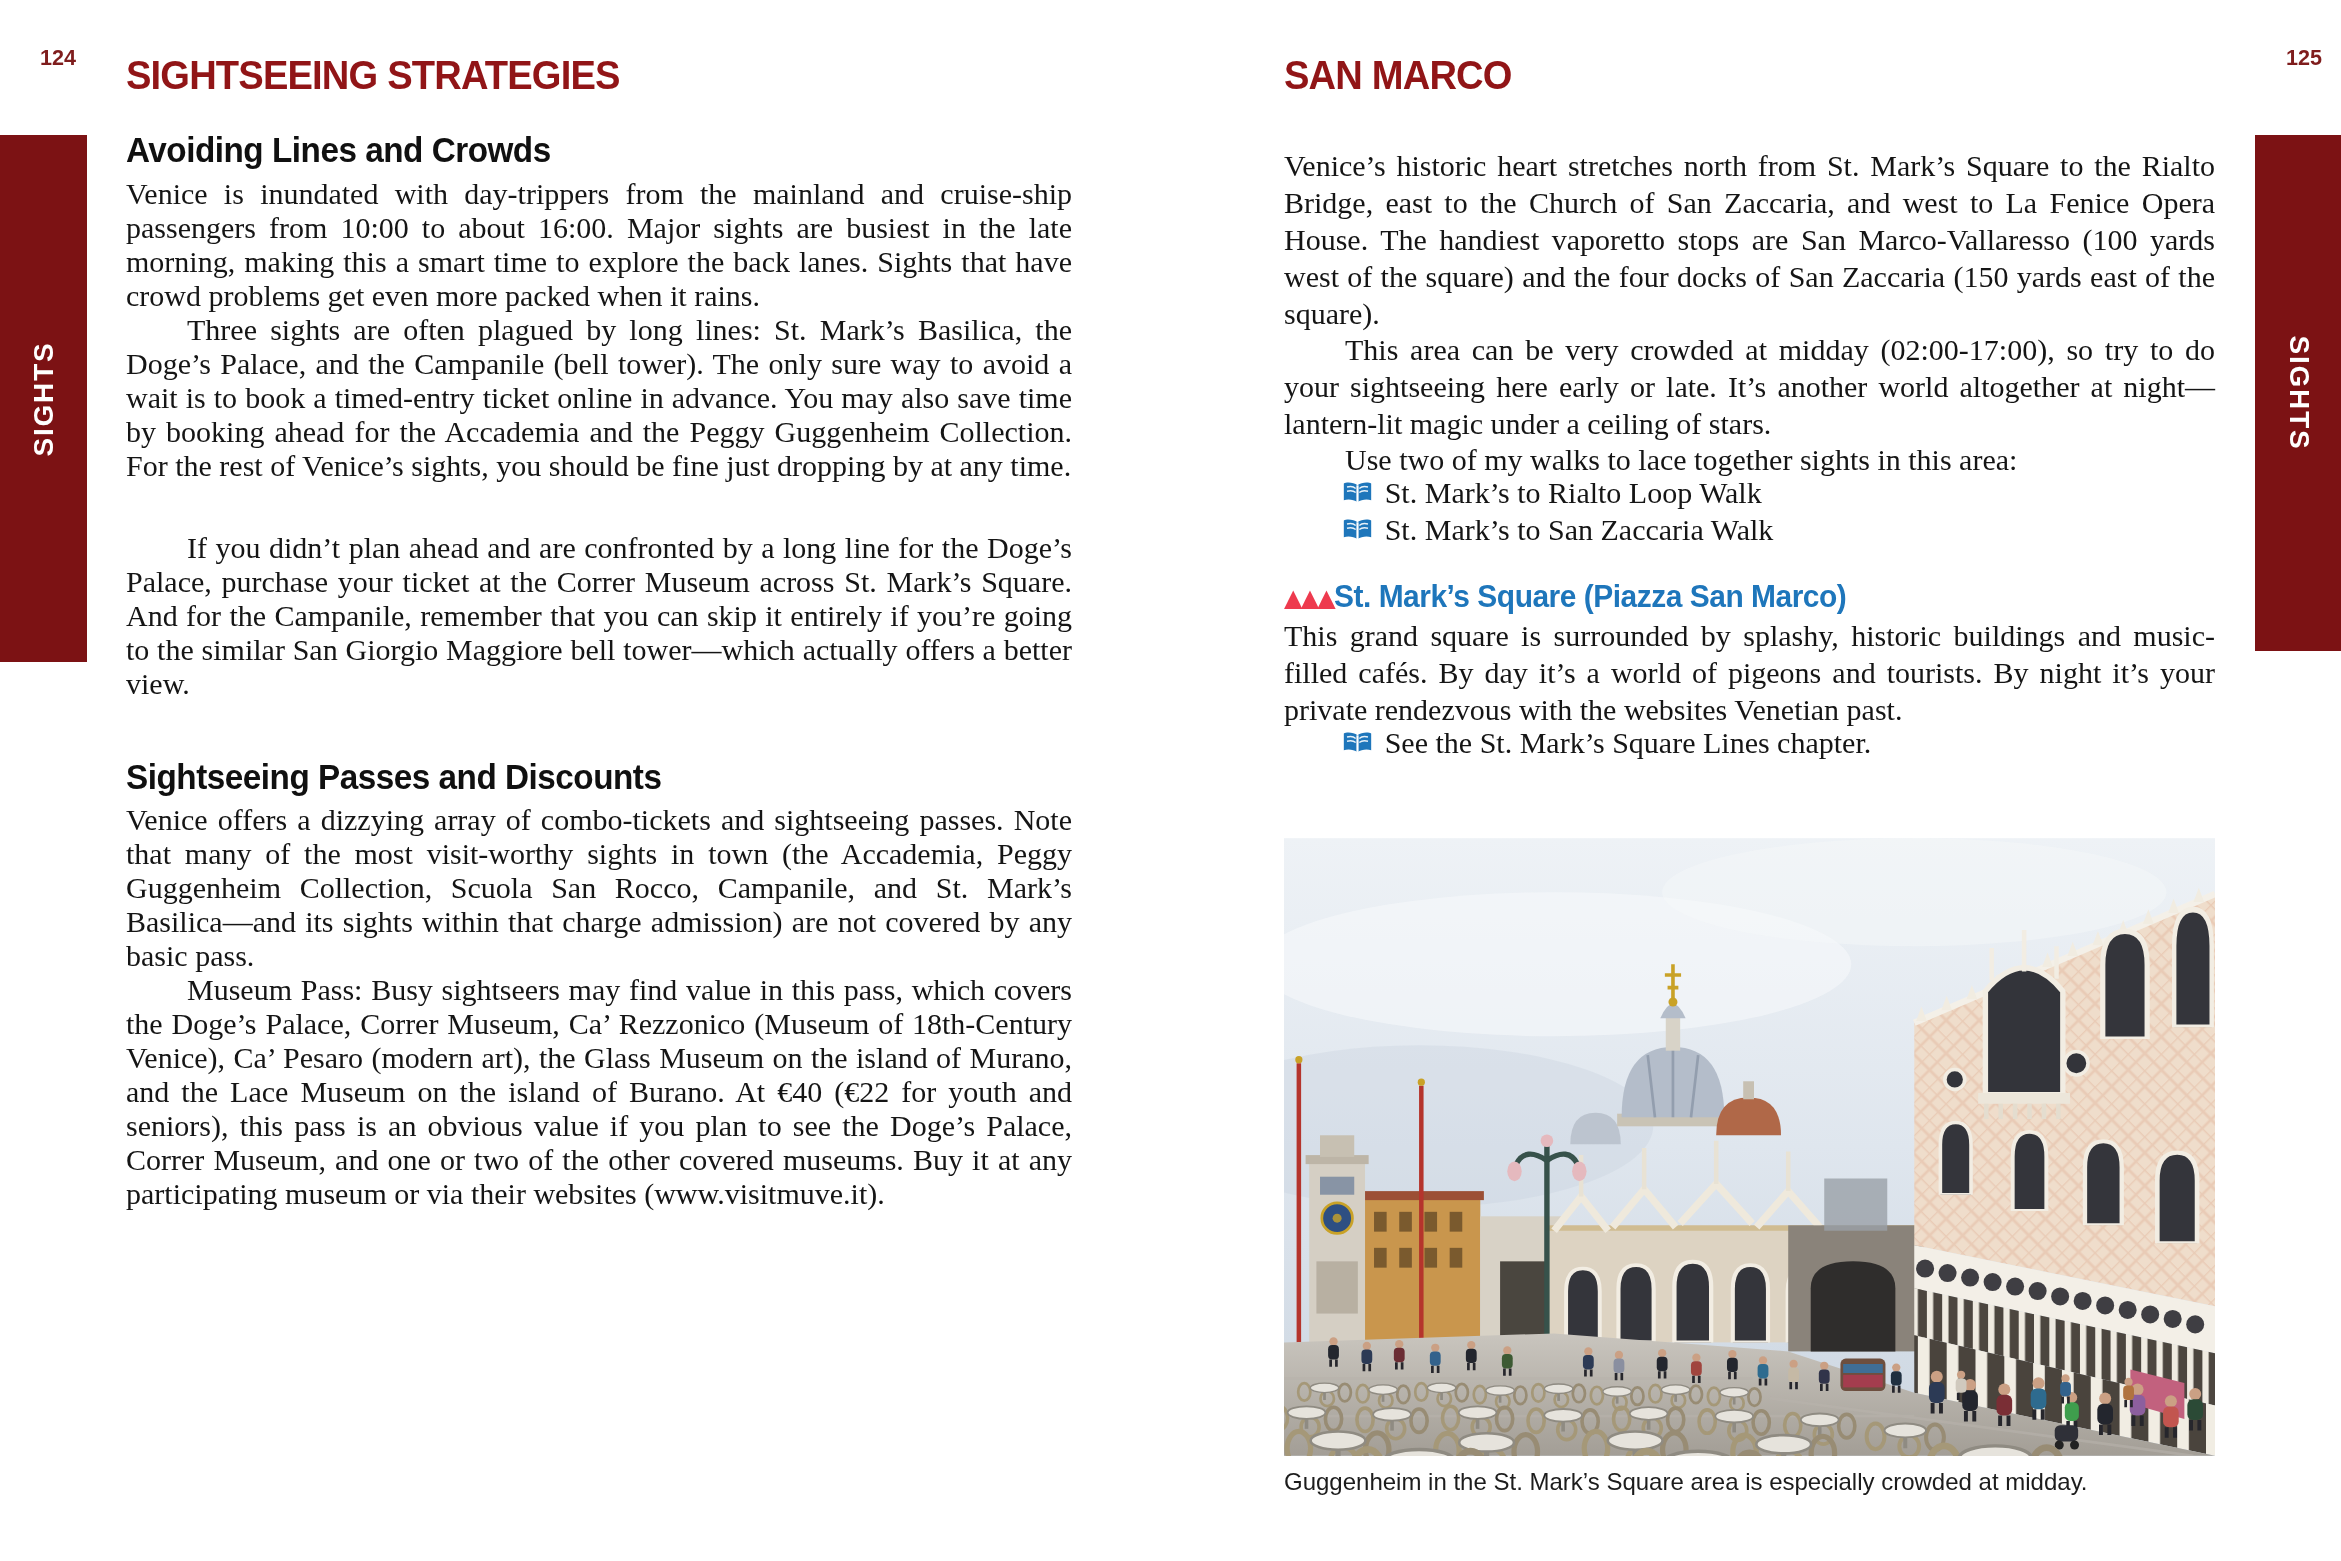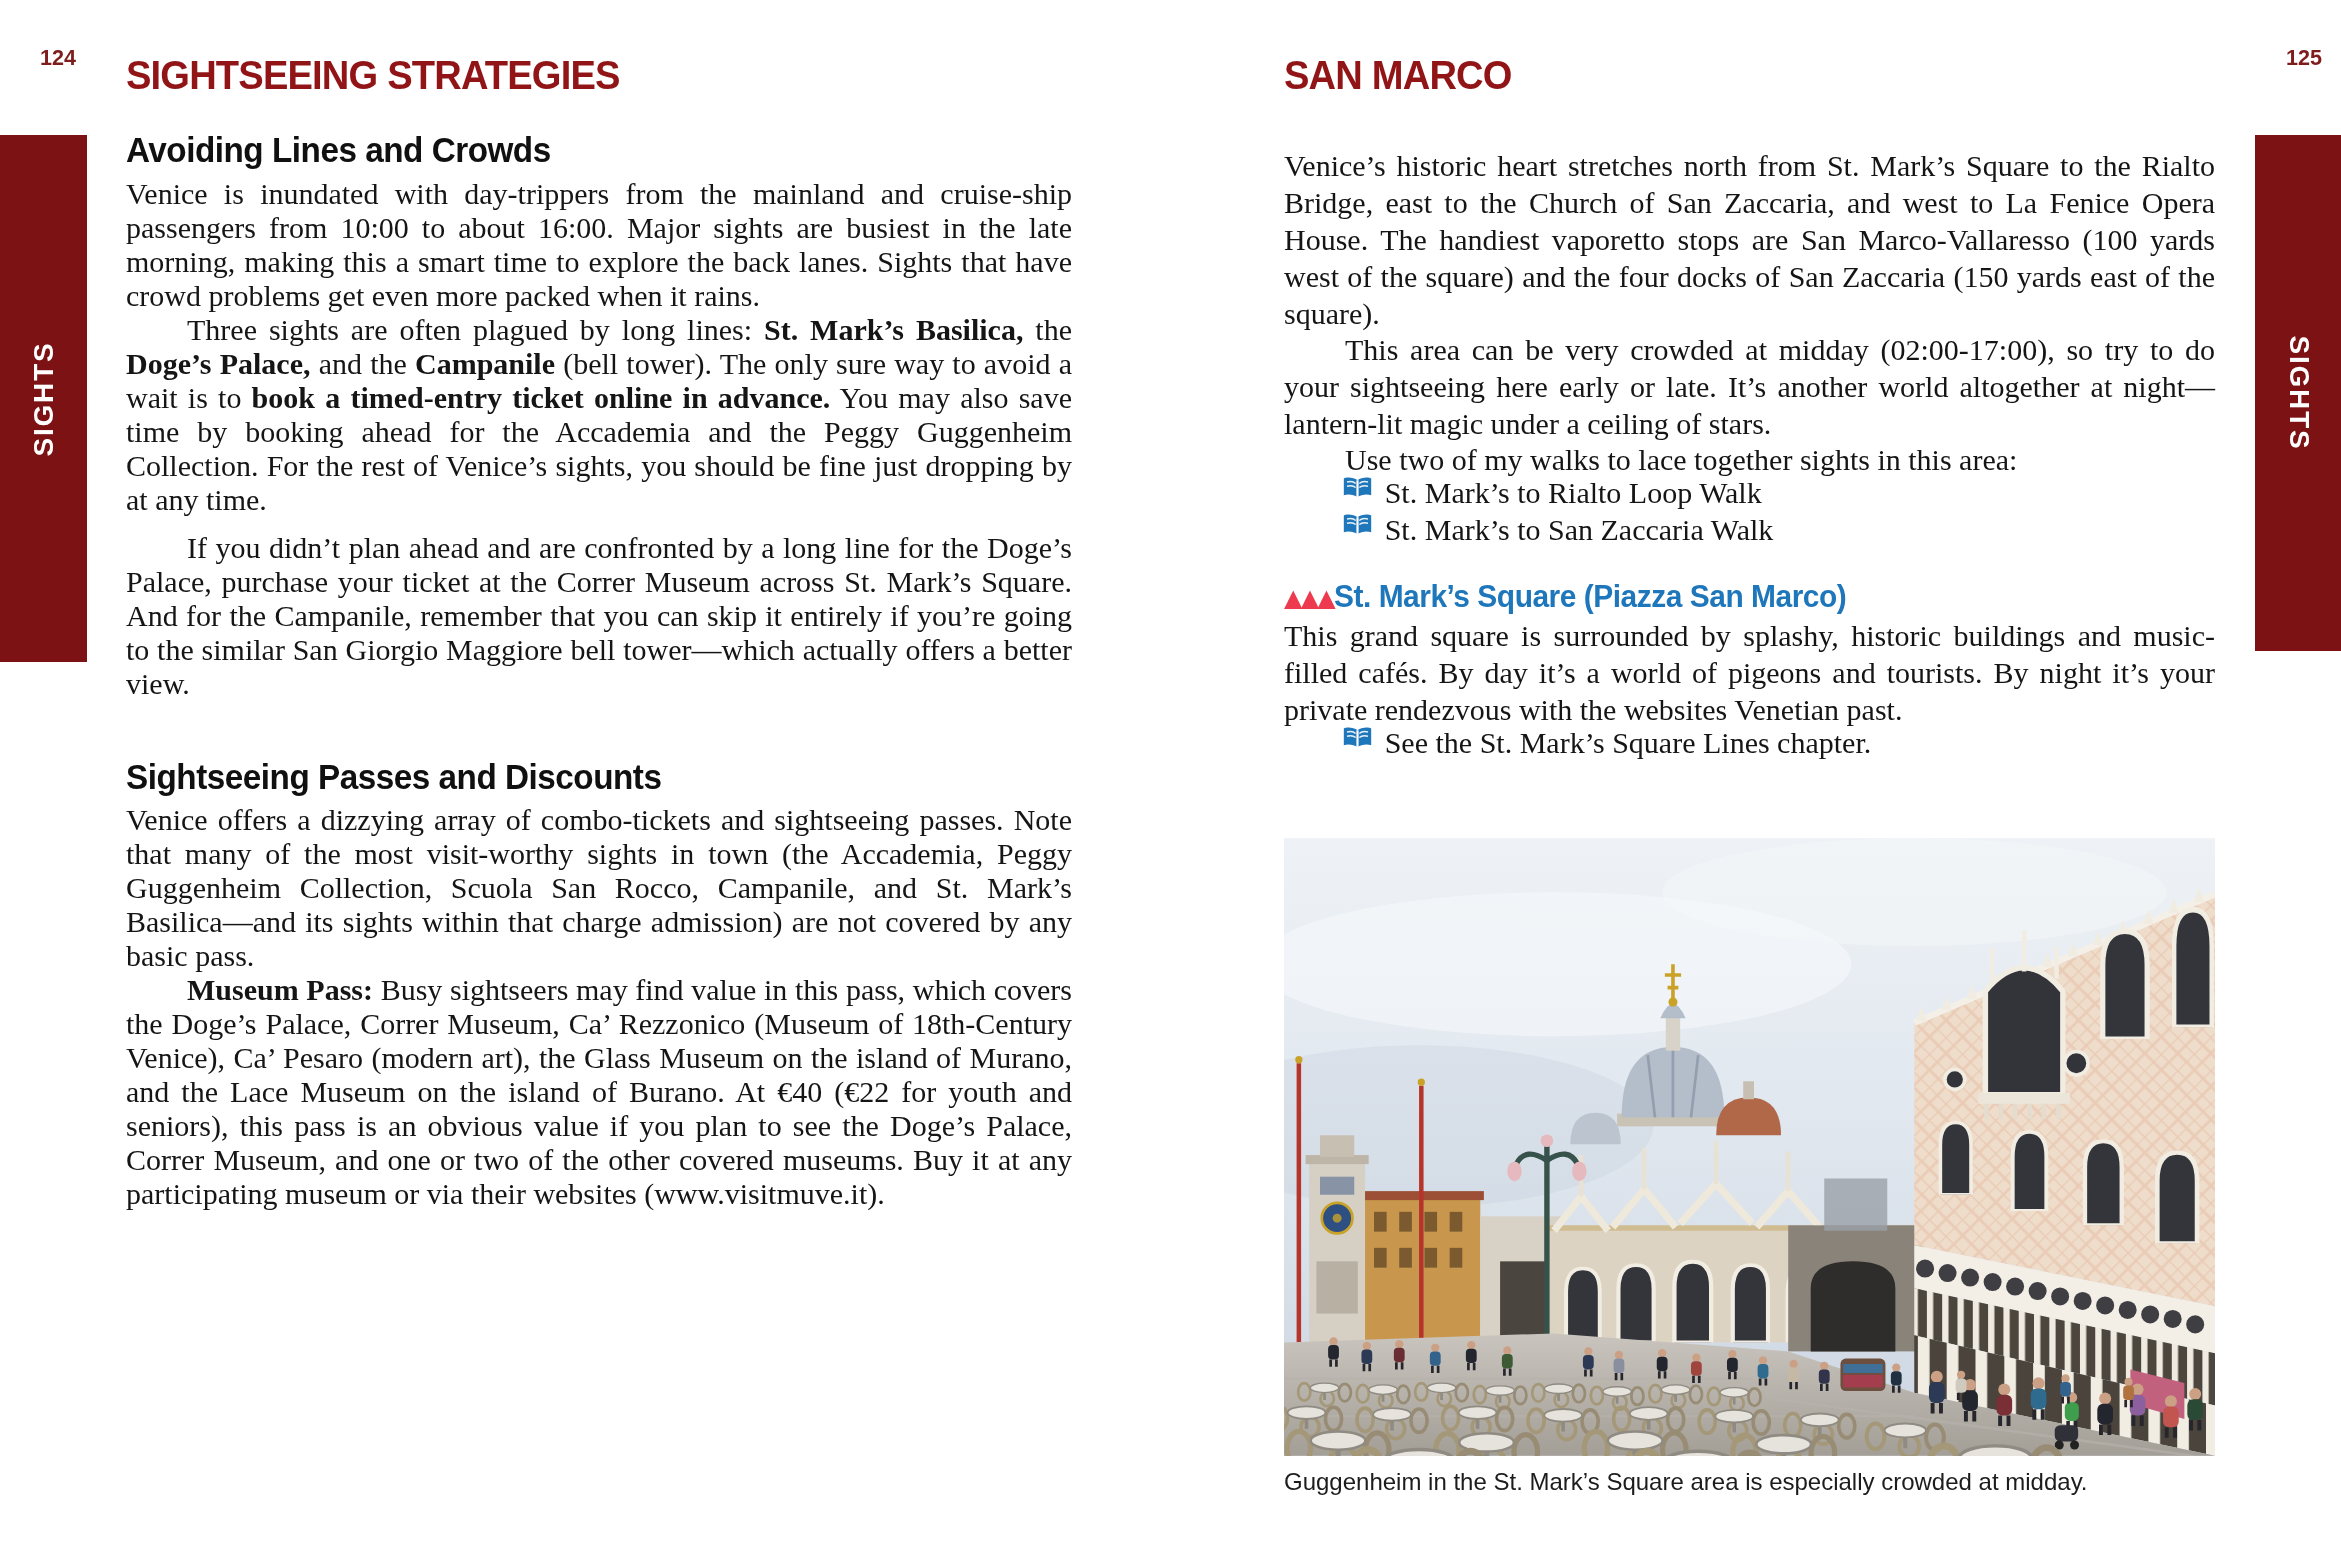--- a/index.html
+++ b/index.html
@@ -35,23 +35,23 @@
   .subhead{
     position:absolute;margin:0;font-family:"Liberation Sans",sans-serif;font-weight:bold;
     font-size:35px;color:#101010;letter-spacing:-0.5px;white-space:nowrap;
     transform:scaleX(.95);transform-origin:0 0;
   }
   
   .body{position:absolute;margin:0;font-size:30px;text-align:justify;color:#151515;}
   .colL .body{left:126px;width:946px;line-height:34px;}
   .colR .body{left:1284px;width:931px;line-height:37px;}
   .indent{text-indent:61px;}
-  .body b{font-weight:bold;}
-  
-  .walk{position:absolute;left:1342px;display:flex;gap:11.7px;
+  .body b{font-weight:normal;}
+  
+  .walk{position:absolute;left:1342px;display:flex;align-items:center;gap:11.7px;
     font-size:30px;color:#151515;white-space:nowrap;}
   .walk svg{flex:0 0 auto;display:block;}
   
   .listing-head{position:absolute;left:1284px;display:flex;align-items:center;margin:0;}
   .listing-head .tri{font-family:"DejaVu Sans",sans-serif;font-size:24px;color:var(--rating);
     letter-spacing:-1.8px;line-height:1;padding-top:2.7px;}
   .listing-head .ltitle{font-family:"Liberation Sans",sans-serif;font-weight:bold;font-size:31.5px;
     color:var(--blue);letter-spacing:-0.5px;white-space:nowrap;transform:scaleX(.95);transform-origin:0 50%;}
   
   .photo{position:absolute;left:1284px;top:838px;width:931px;height:618px;margin:0;overflow:hidden;}

